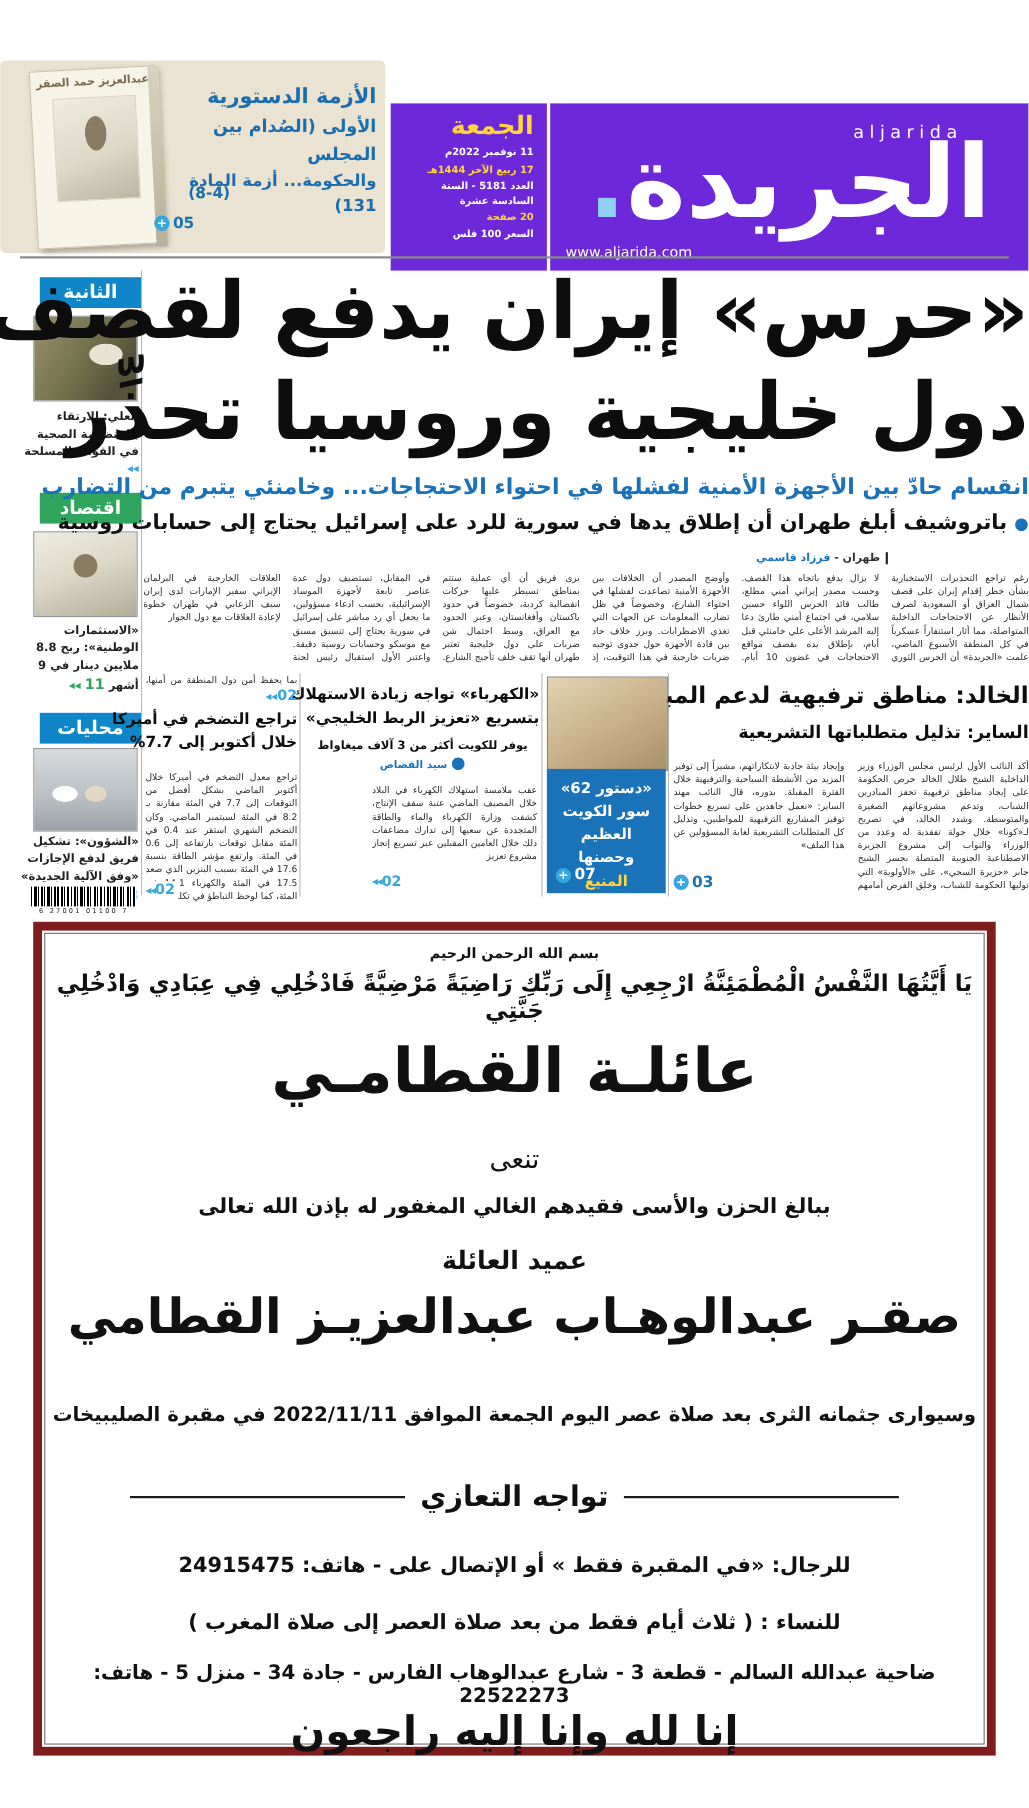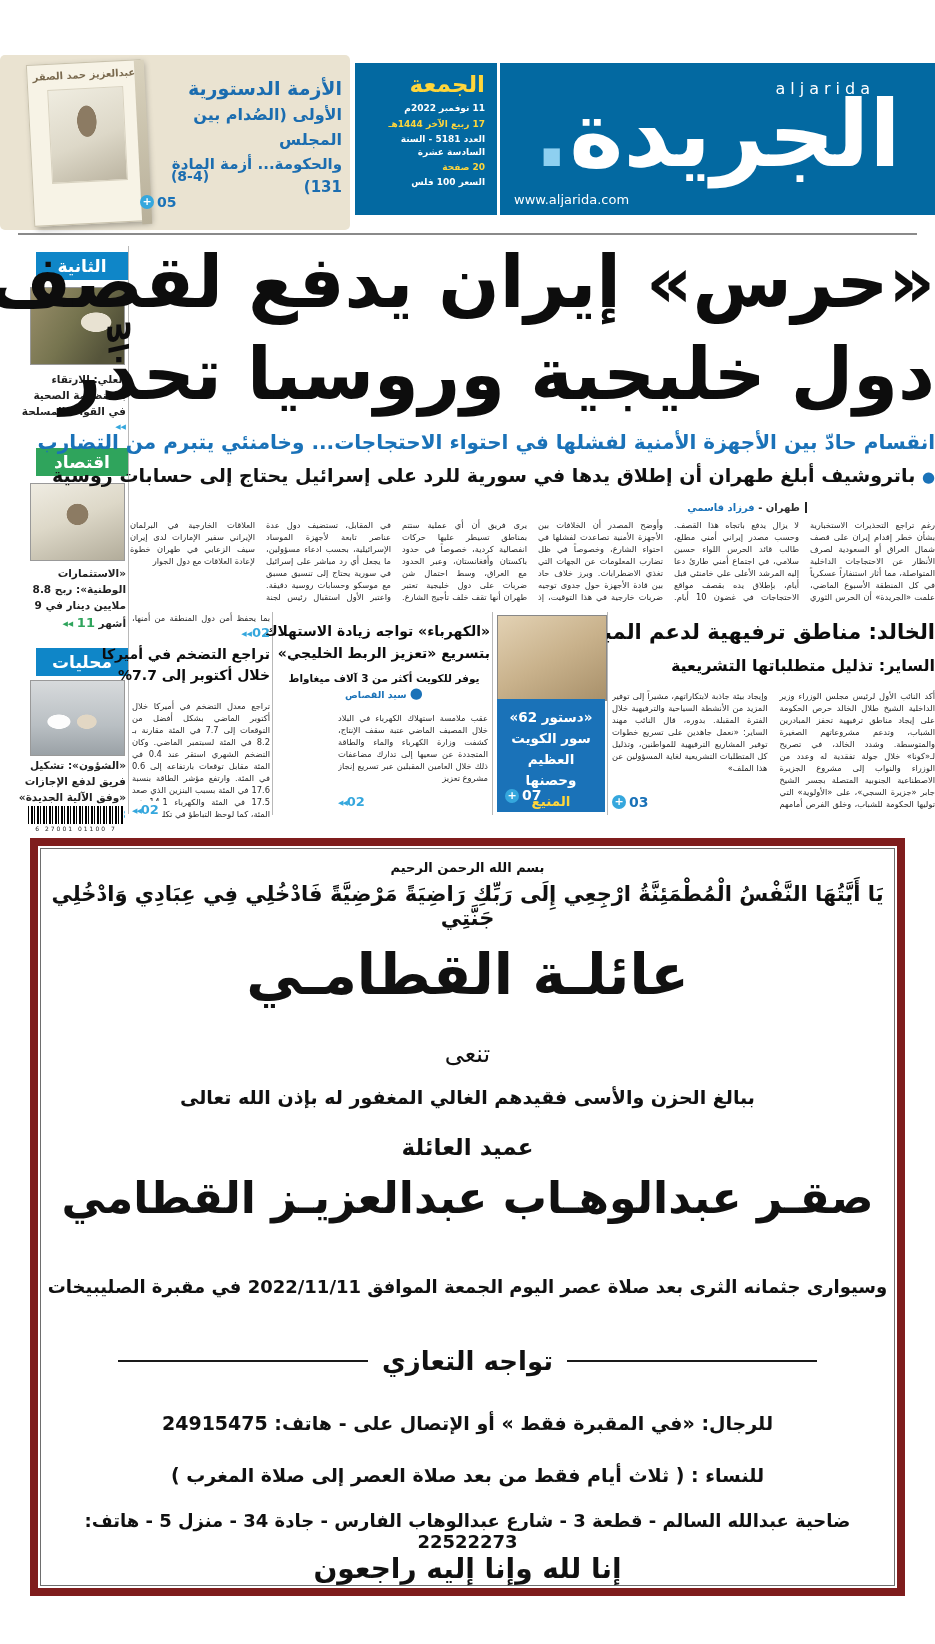--- a/index.html
+++ b/index.html
@@ -16,21 +16,21 @@
                    linear-gradient(160deg,#efece0 0%,#ddd8c8 55%,#bcb5a2 100%);
         border:1px solid #d8d2c0;}
   .bspine{left:138px;top:60px;width:10px;height:164px;background:linear-gradient(#d9d2bd,#b8b09a);transform:rotate(-3deg);}
   .promo-txt{left:150px;top:74px;width:192px;color:#1b6db0;direction:rtl;text-align:right;line-height:1.55;}
   .promo-l1{font-size:19px;font-weight:bold;}
   .promo-l2{font-size:16px;font-weight:bold;}
   .promo-l3{font-size:15px;font-weight:bold;}
   .promo-l4{left:150px;top:168px;width:80px;font-size:14px;font-weight:bold;color:#1b6db0;text-align:center;}
   .promo-badge{left:140px;top:192px;}
 
-  .bluebox{background:#0369a1;}
+  .bluebox{background:#6d28d9;margin-top:31px;}
   .datebox{left:355px;top:63px;width:142px;height:152px;box-sizing:border-box;padding:8px 12px;color:#fff;direction:rtl;text-align:right;}
   .day{font-size:23px;font-weight:bold;color:#ffd63b;margin-bottom:4px;}
   .drow{font-size:9px;font-weight:bold;line-height:1.75;white-space:nowrap;}
   .yellow{color:#ffd63b;}
   .masthead{left:500px;top:63px;width:435px;height:152px;overflow:hidden;}
   .brand-latin{position:absolute;right:60px;top:16px;color:#fff;font-size:16px;letter-spacing:5px;direction:ltr;}
   .brand-ar{position:absolute;right:0;left:0;top:26px;text-align:center;color:#fff;font-size:92px;font-weight:bold;line-height:1;direction:rtl;white-space:nowrap;}
   .brand-dot{color:#8ed0f0;}
   .website{position:absolute;left:14px;bottom:8px;color:#fff;font-size:13px;direction:ltr;}
 
@@ -102,21 +102,21 @@
   .ob-sorrow{top:240px;font-size:19px;font-weight:bold;}
   .ob-title{top:288px;font-size:23px;font-weight:bold;}
   .ob-name{top:326px;font-size:44px;font-weight:bold;}
   .ob-burial{top:430px;font-size:18px;font-weight:bold;}
   .ob-cond{top:500px;left:80px;right:80px;display:flex;align-items:center;gap:14px;direction:rtl;}
   .ob-cond .rule{flex:1;height:2px;background:#1a1a1a;}
   .ob-cond .txt{font-size:26px;font-weight:bold;white-space:nowrap;}
   .ob-men{top:566px;font-size:19px;font-weight:bold;}
   .ob-women{top:618px;font-size:19px;font-weight:bold;}
   .ob-addr{top:664px;font-size:18px;font-weight:bold;}
-  .ob-close{top:706px;font-size:28px;font-weight:bold;letter-spacing:1px;}
+  .ob-close{top:706px;font-size:37px;font-weight:bold;letter-spacing:1px;}
 </style>
 </head>
 <body>
 
 <div class="abs promo">
   <div class="abs book" style="left:30px;top:7px;">
     <div class="btitle">عبدالعزيز حمد الصقر</div>
     <div class="bportrait"></div>
   </div>
   <div class="abs bspine" style="left:138px;top:5px;"></div>

